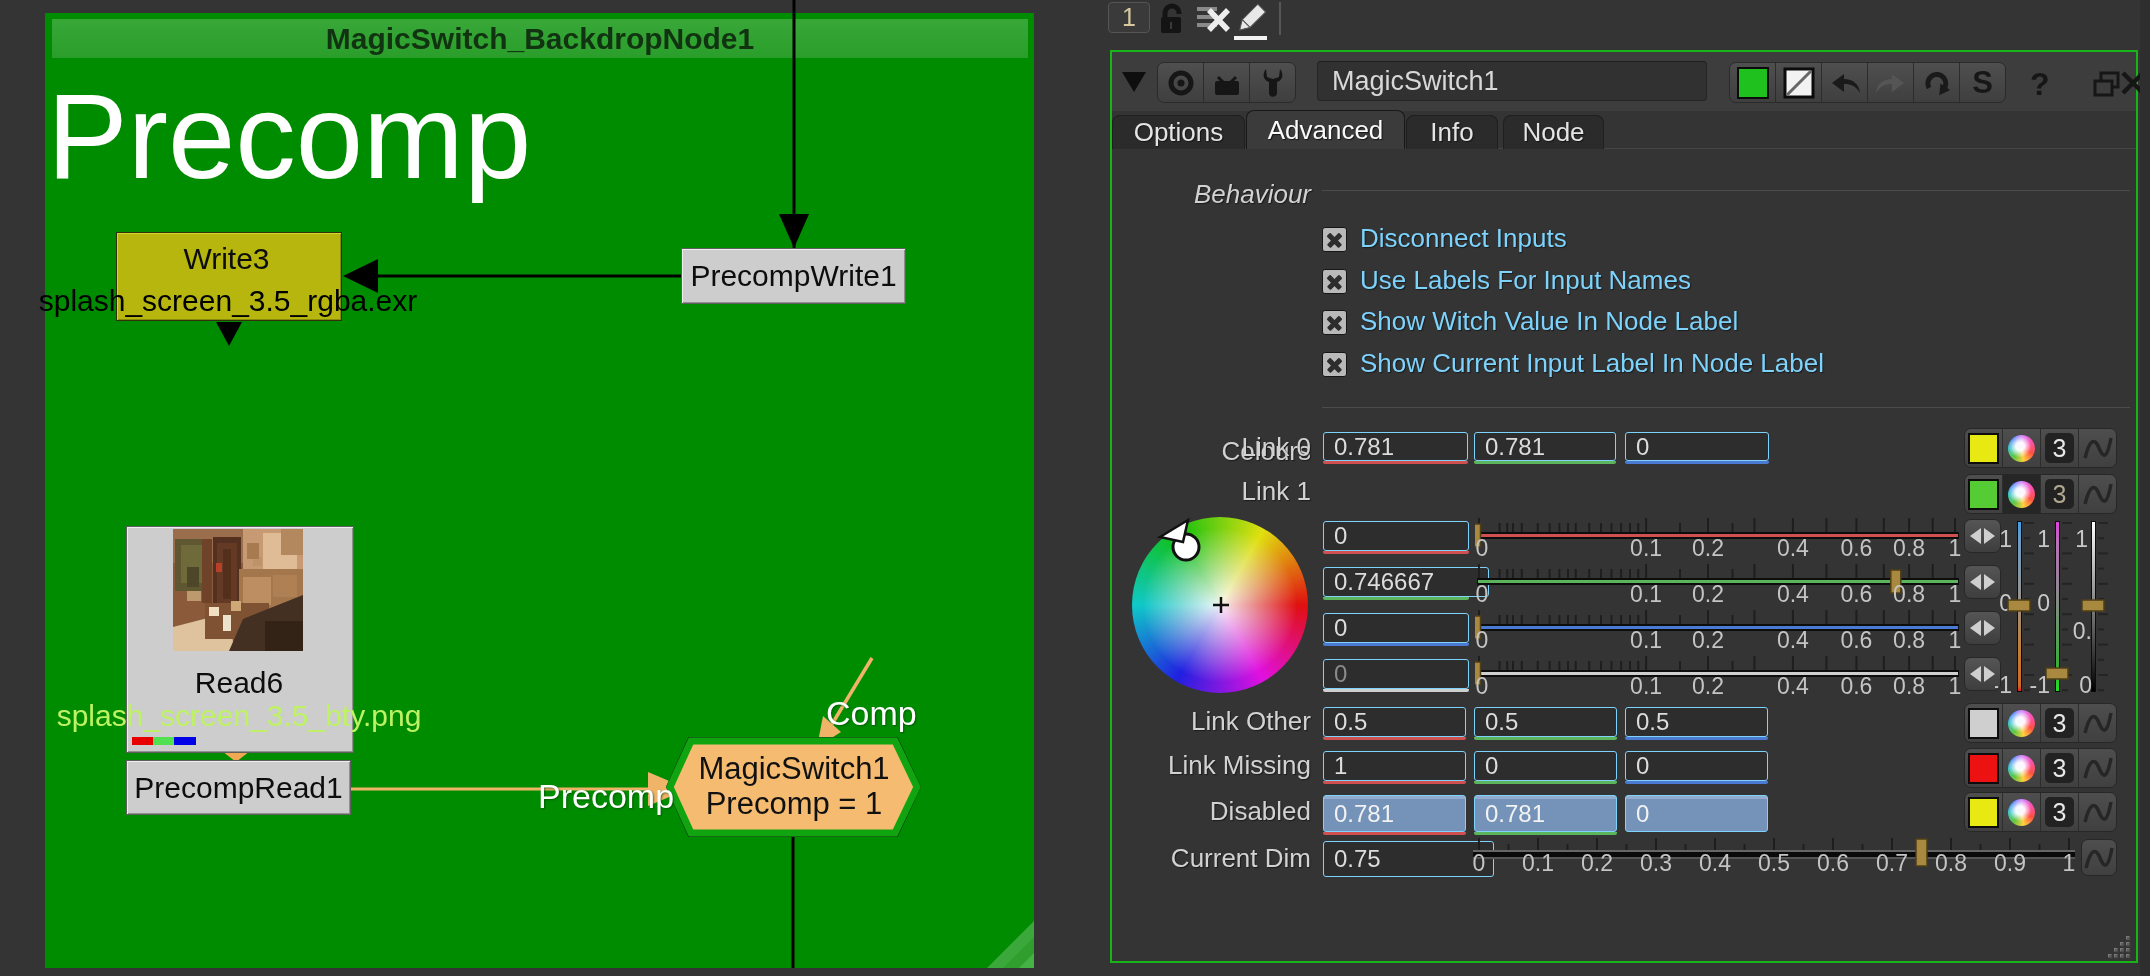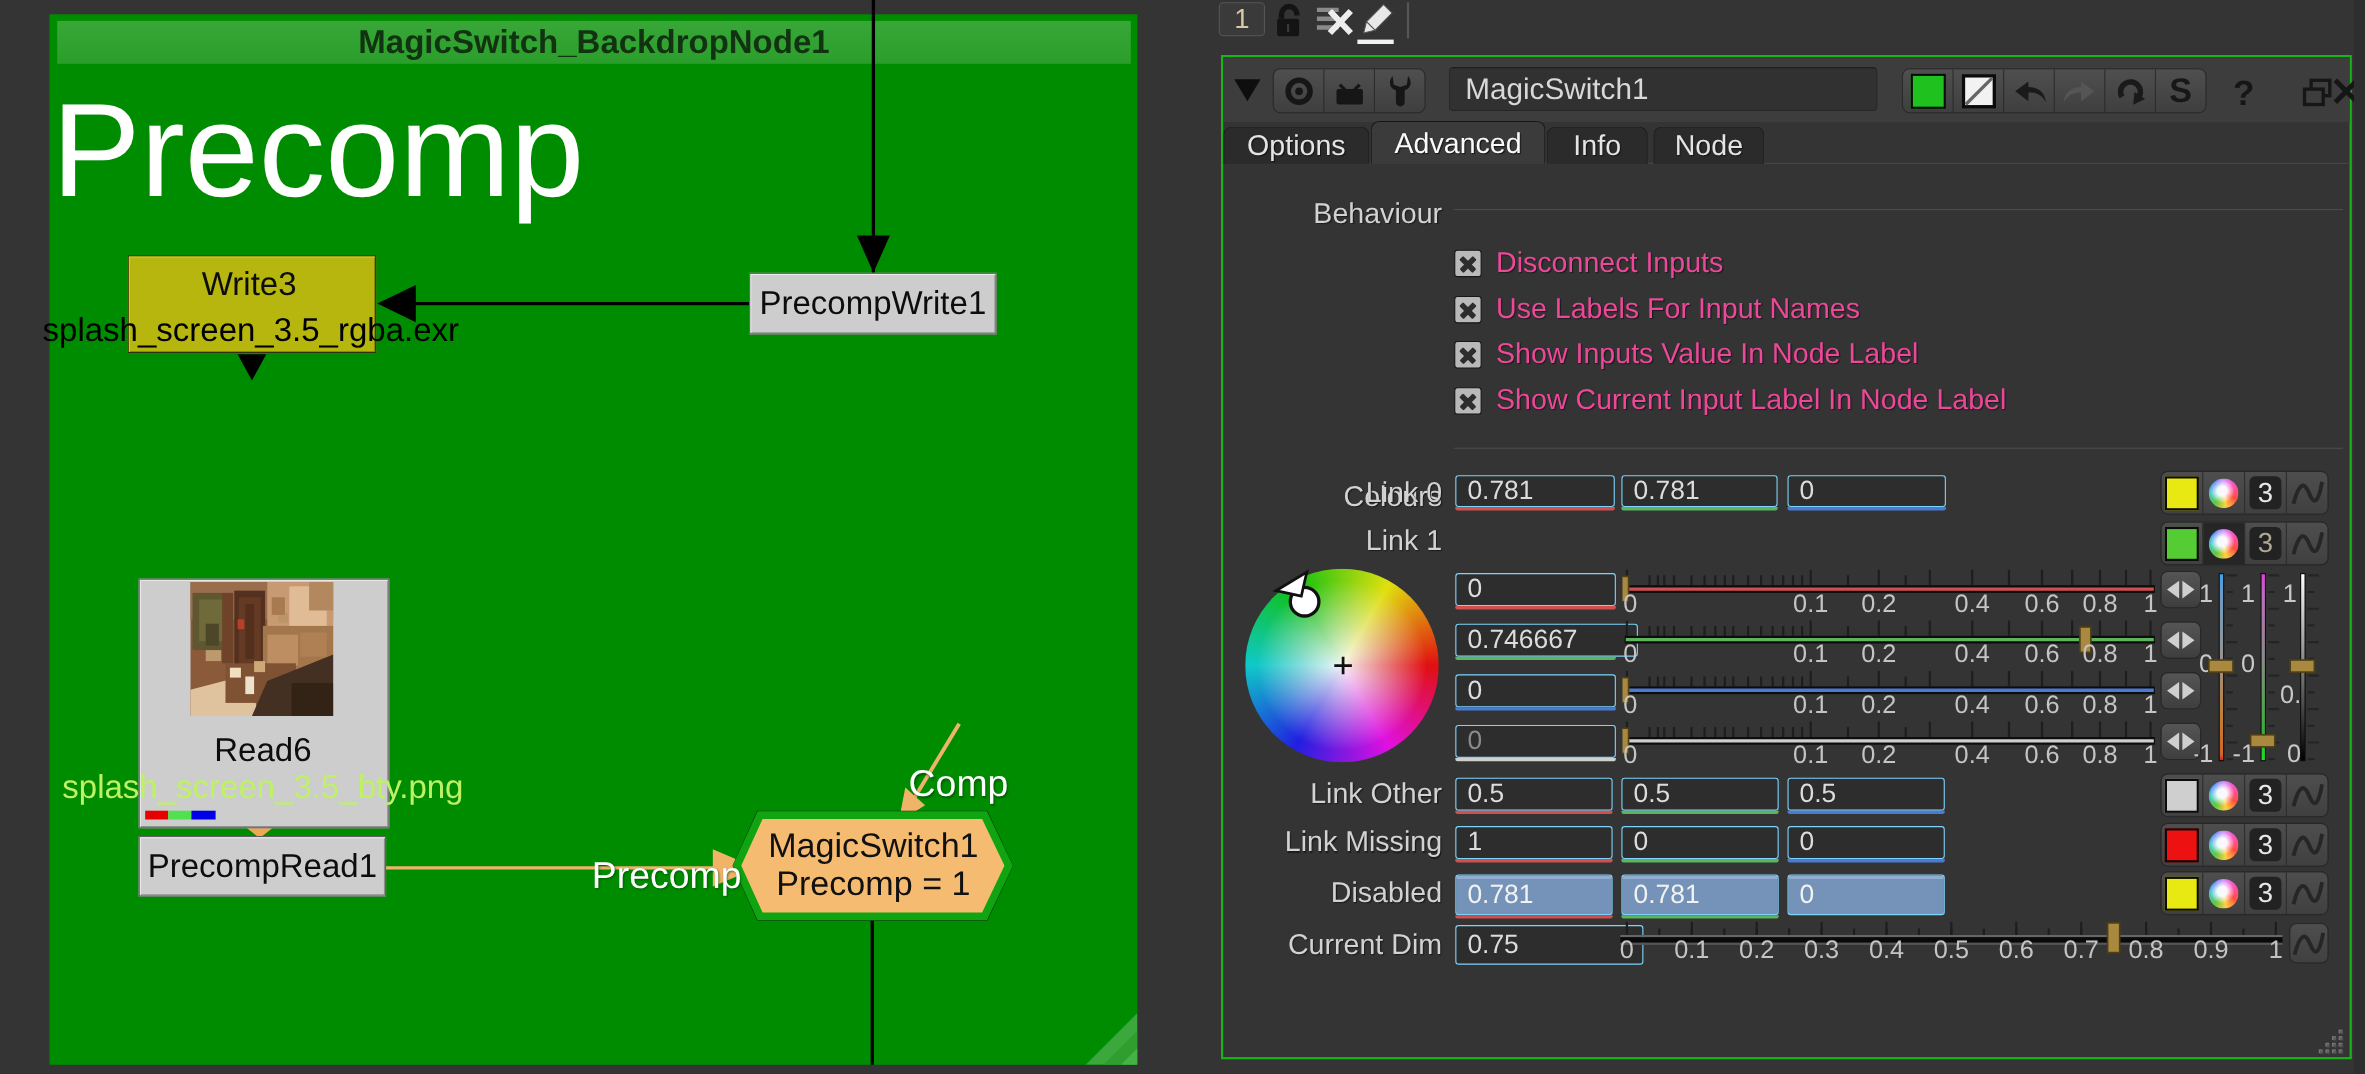--- a/index.html
+++ b/index.html
@@ -1,17 +1,17 @@
 <!DOCTYPE html>
 <html><head><meta charset="utf-8">
 <style>
 html,body{margin:0;padding:0;}
 body{width:2150px;height:976px;background:#343434;font-family:"Liberation Sans",sans-serif;overflow:hidden;position:relative;}
 .abs{position:absolute;}
-.lbl{position:absolute;color:#ec4899;font-size:26px;text-shadow:1px 1px 1px #1c1c1c;white-space:nowrap;text-align:right;}
+.lbl{position:absolute;color:#7dd3fc;font-size:26px;text-shadow:1px 1px 1px #1c1c1c;white-space:nowrap;text-align:right;}
 .rlbl{position:absolute;color:#d2d2d2;font-size:26px;text-shadow:1px 1px 1px #1c1c1c;text-align:right;white-space:nowrap;}
 .field{position:absolute;background:#2d2d2d;border:1px solid #7dd3fc;border-radius:3px;color:#dcdcdc;font-size:24px;display:flex;align-items:center;padding-left:10px;box-sizing:border-box;}
 .ul{position:absolute;height:3px;border-radius:0 0 2px 2px;}
 .grp{position:absolute;display:flex;border:1px solid #272727;border-radius:7px;background:linear-gradient(#4e4e4e,#404040);overflow:hidden;}
 .cell{width:37px;height:38px;display:flex;align-items:center;justify-content:center;border-right:1px solid #2d2d2d;position:relative;}
 .cell:last-child{border-right:none;}
 .sw{width:27px;height:27px;border:2px solid #0c0c0c;}
 .n3{width:29px;height:30px;background:#222;border-radius:5px;color:#e8e8e8;font-size:25px;display:flex;align-items:center;justify-content:center;}
 .sph{width:27px;height:27px;border-radius:50%;background:radial-gradient(circle at 45% 42%,rgba(255,255,255,.95) 0 20%,rgba(255,255,255,0) 52%),conic-gradient(from 0deg,#d080ff,#ff50b0 55deg,#ff5040 115deg,#ffd040 170deg,#60c840 220deg,#40c8c8 270deg,#4880ff 320deg,#d080ff 360deg);}
 .cb{position:absolute;width:23px;height:23px;background:#b9b9b9;border:1px solid #161616;border-radius:3px;}
@@ -175,28 +175,28 @@
 <rect x="3" y="10" width="17" height="14" fill="#3d3d3d" stroke="#161616" stroke-width="3"></rect>
 </svg>
 <svg class="abs" style="left:2120px;top:70px;" width="26" height="26">
 <path d="M3 3 L23 23 M23 3 L3 23" stroke="#161616" stroke-width="4.5"></path>
 </svg>
 <div class="abs" style="left:1112px;top:148px;width:1024px;height:1px;background:#454545;"></div>
 <div class="tab" style="left:1112px;top:115px;width:133px;height:34px;">Options</div>
 <div class="tab" style="left:1246px;top:110px;width:159px;height:39px;background:#3b3b3b;color:#fafafa;border-color:#181818;">Advanced</div>
 <div class="tab" style="left:1406px;top:115px;width:92px;height:34px;">Info</div>
 <div class="tab" style="left:1503px;top:115px;width:101px;height:34px;">Node</div>
-<div class="rlbl" style="left:1110px;top:179px;width:201px;">Behaviour</div>
+<div class="rlbl" style="left:1110px;top:179px;width:201px;font-style:italic;">Behaviour</div>
 <div class="abs" style="left:1322px;top:190px;width:808px;height:1px;background:#4c4c4c;"></div>
 <div class="cb" style="left:1322px;top:227px;"></div>
 <div class="lbl" style="left:1360px;top:223px;">Disconnect Inputs</div>
 <div class="cb" style="left:1322px;top:269px;"></div>
 <div class="lbl" style="left:1360px;top:265px;">Use Labels For Input Names</div>
 <div class="cb" style="left:1322px;top:310px;"></div>
-<div class="lbl" style="left:1360px;top:306px;">Show Inputs Value In Node Label</div>
+<div class="lbl" style="left:1360px;top:306px;">Show Witch Value In Node Label</div>
 <div class="cb" style="left:1322px;top:352px;"></div>
 <div class="lbl" style="left:1360px;top:348px;">Show Current Input Label In Node Label</div>
 <div class="rlbl" style="left:1110px;top:396px;width:201px;margin-top:40px;">Colours</div>
 <div class="abs" style="left:1322px;top:407px;width:808px;height:1px;background:#4c4c4c;"></div>
 <div class="rlbl" style="left:1110px;top:432px;width:201px;">Link 0</div>
 <div class="field" style="left:1323px;top:432px;width:145px;height:29px;">0.781</div>
 <div class="ul" style="left:1323px;top:461px;width:145px;background:#d05050;"></div>
 <div class="field" style="left:1474px;top:432px;width:142px;height:29px;">0.781</div>
 <div class="ul" style="left:1474px;top:461px;width:142px;background:#5cb55c;"></div>
 <div class="field" style="left:1625px;top:432px;width:144px;height:29px;">0</div>

